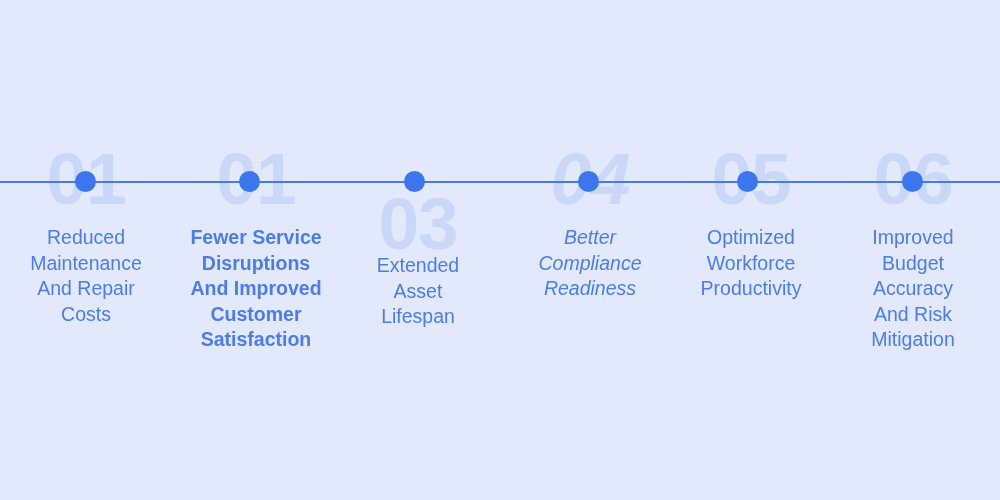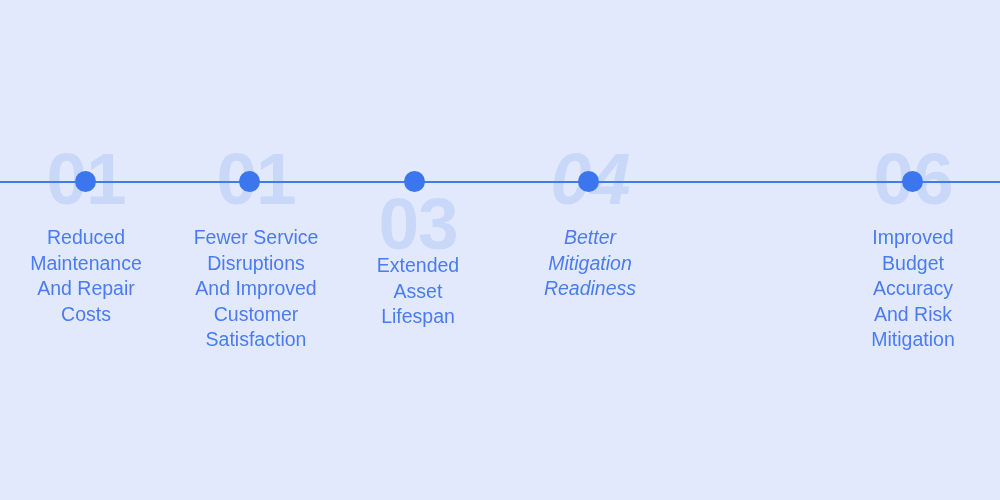--- a/index.html
+++ b/index.html
@@ -90,21 +90,21 @@
   .m2 .step-dot { left: 83px; }
   .m3 { left: 318px; }
   .m3 .step-dot { left: 86px; }
   .m4 { left: 490px; font-style: italic; }
   .m4 .step-dot { left: 88px; }
   .m5 { left: 651px; }
   .m5 .step-dot { left: 86px; }
   .m6 { left: 813px; }
   .m6 .step-dot { left: 89px; }
 
-  .m2 .step-label { width: 200px; }
+  .m2 .step-label { width: 200px; font-weight: bold; }
   .m6 .step-label { width: 200px; }
 </style>
 </head>
 <body style="background: rgb(227, 233, 253);">
 
 <div id="infographic" style="background: rgb(227, 233, 253);">
 
   <div class="timeline-axis" style="background: rgb(70, 120, 238);"></div>
 
   <div class="milestone m1">
@@ -131,24 +131,31 @@
     <div class="step-dot" style="background: rgb(59, 118, 239);"></div>
     <div class="step-label" style="color: rgb(74, 124, 240); margin-top: 28px;">Extended
 Asset
 Lifespan</div>
   </div>
 
   <div class="milestone m4">
     <div class="step-number" style="color: rgb(201, 215, 248);">04</div>
     <div class="step-dot" style="background: rgb(59, 118, 239);"></div>
     <div class="step-label" style="color: rgb(74, 124, 240);">Better
-Mitigation
+Compliance
 Readiness</div>
   </div>
 
+  <div class="milestone m5">
+    <div class="step-number" style="color: rgb(201, 215, 248);">05</div>
+    <div class="step-dot" style="background: rgb(59, 118, 239);"></div>
+    <div class="step-label" style="color: rgb(74, 124, 240);">Optimized
+Workforce
+Productivity</div>
+  </div>
 
   <div class="milestone m6">
     <div class="step-number" style="color: rgb(201, 215, 248);">06</div>
     <div class="step-dot" style="background: rgb(59, 118, 239);"></div>
     <div class="step-label" style="color: rgb(74, 124, 240);">Improved
 Budget
 Accuracy
 And Risk
 Mitigation</div>
   </div>

